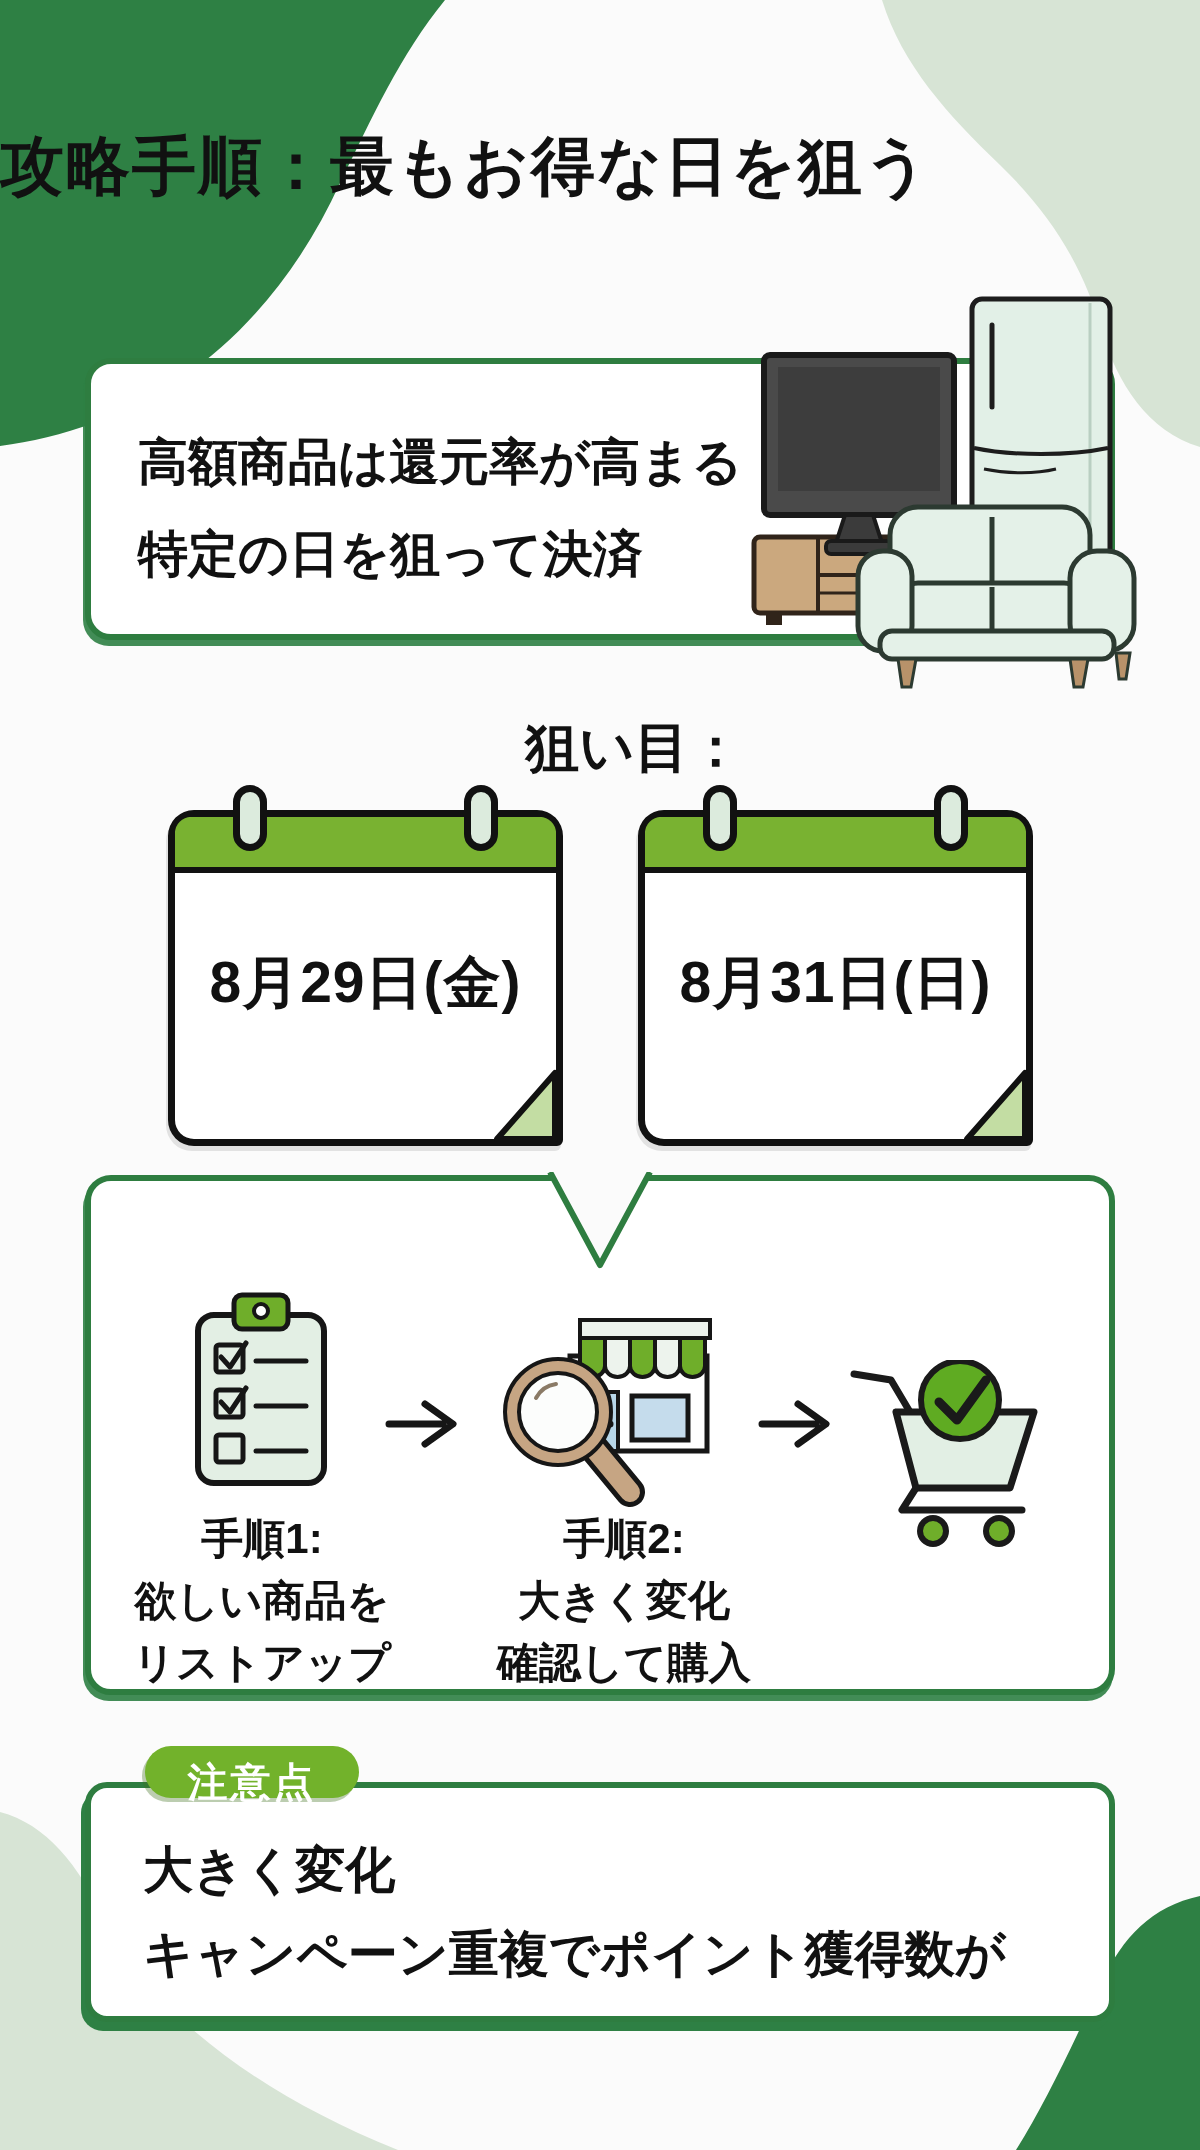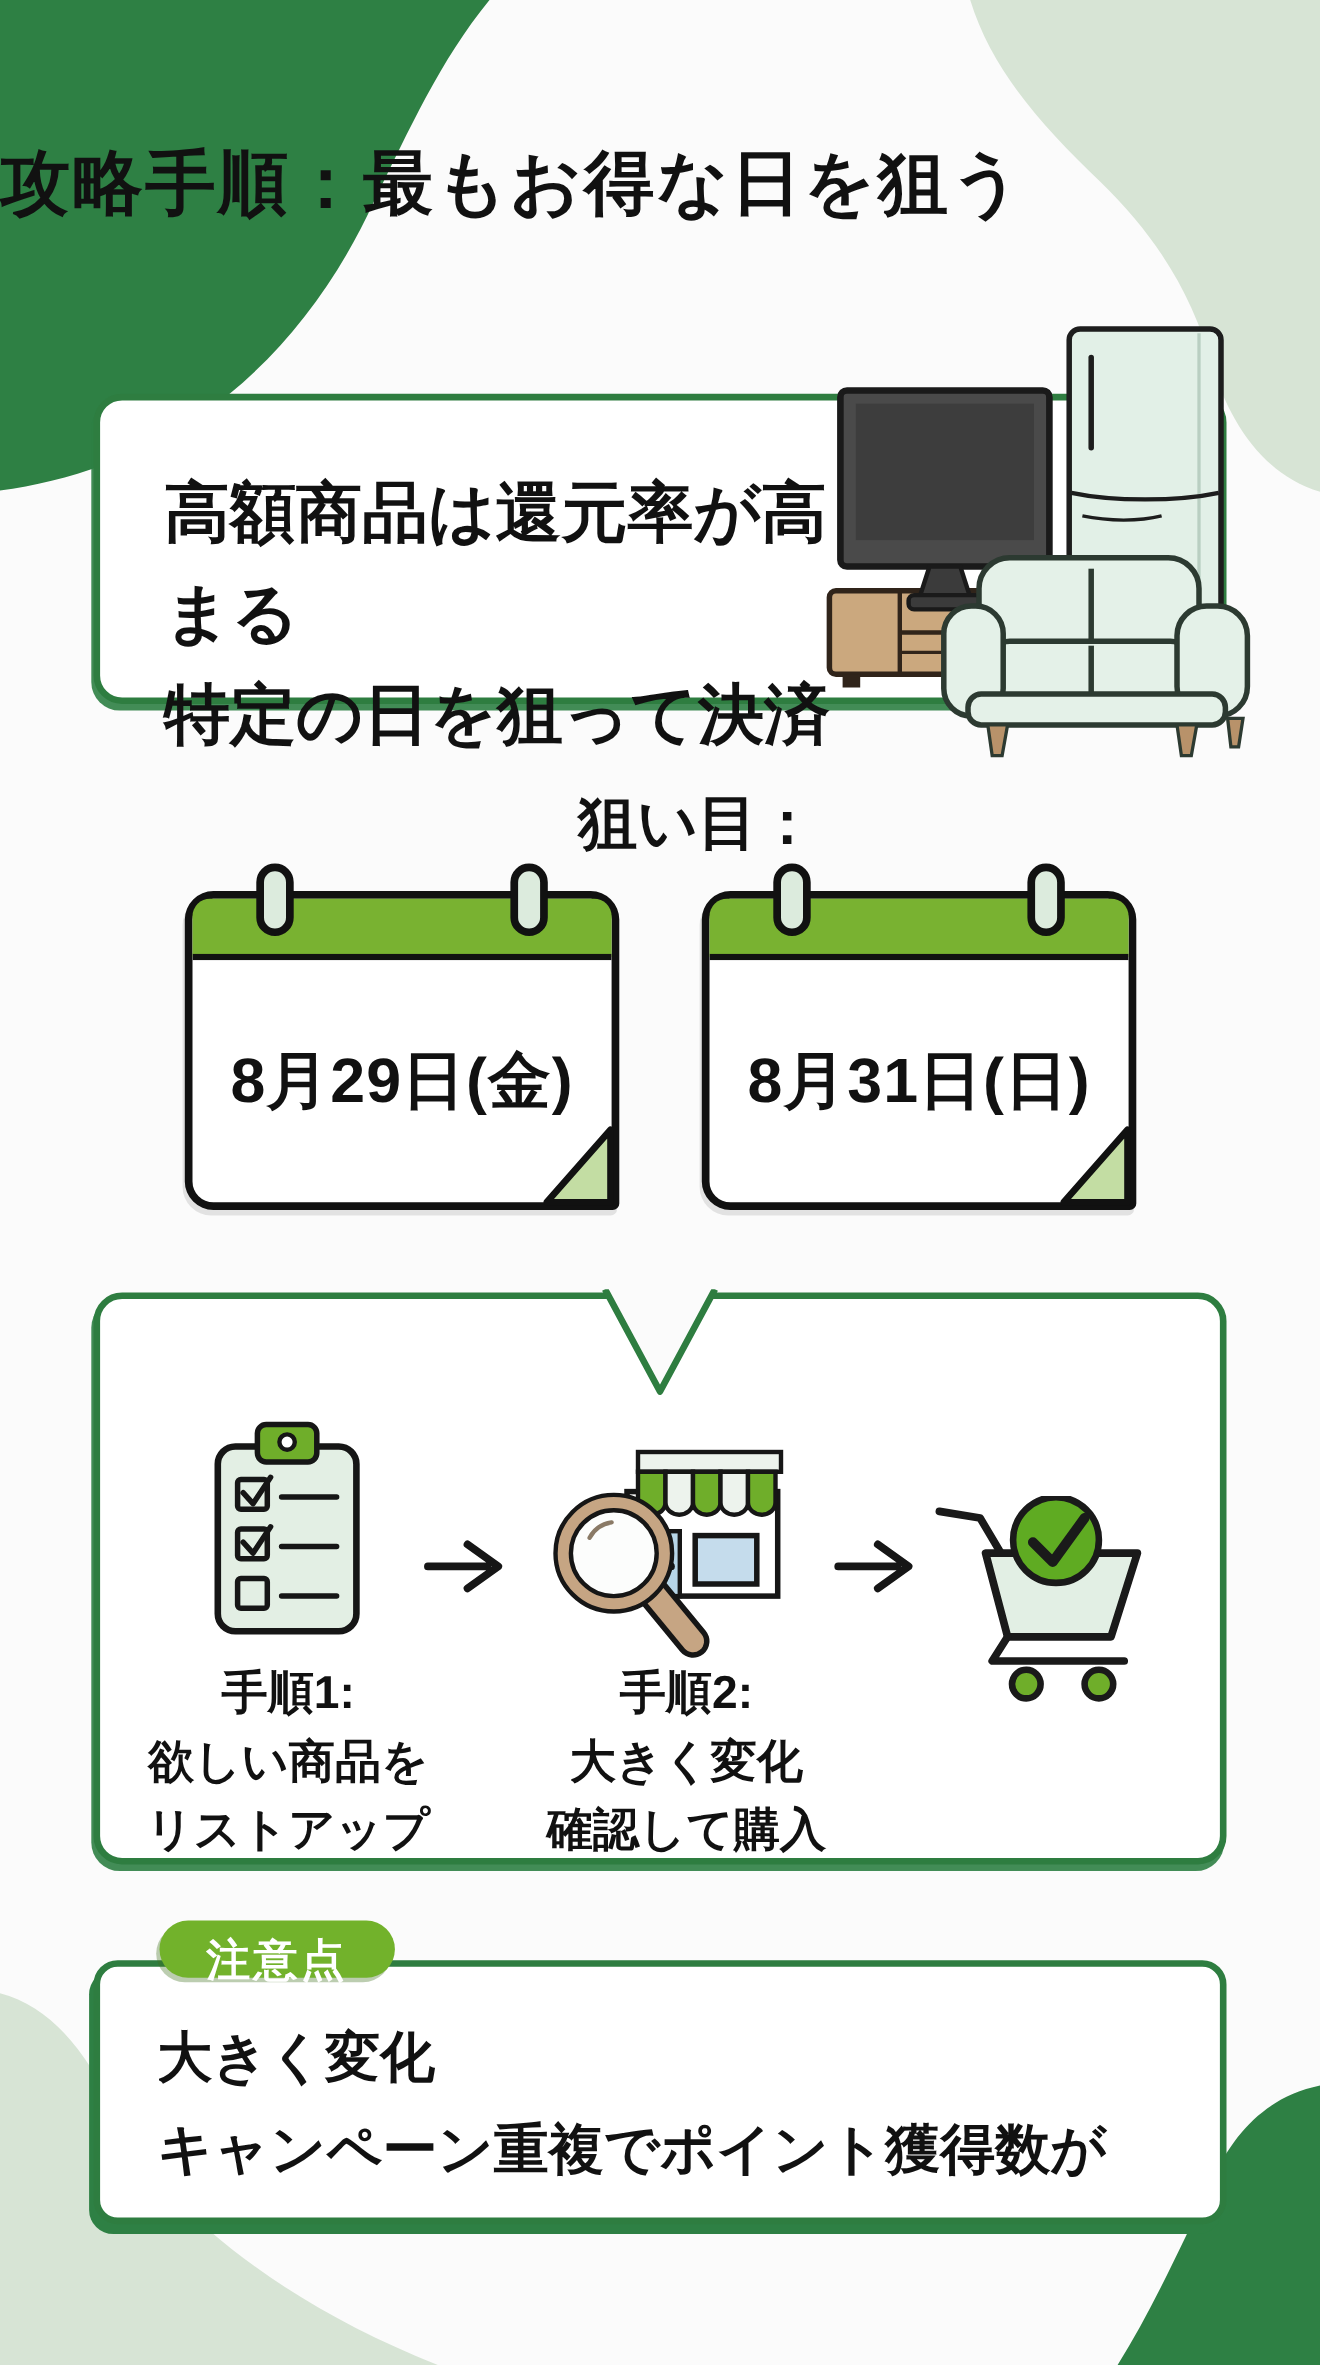--- a/index.html
+++ b/index.html
@@ -20,33 +20,33 @@
 
   .gbox{
     background:#fff;border:6px solid #2E7D40;border-radius:26px;
     box-sizing:border-box;z-index:1;
   }
   .gbox.shadow-sm{box-shadow:-2px 6px 0 rgba(46,128,68,0.9);}
   .gbox.shadow-lg{box-shadow:-4px 9px 0 #2E8044;}
 
   #highlight-box{left:85px;top:358px;width:1030px;height:282px;}
   .highlight-text{
-    left:149px;top:420px;width:640px;z-index:2;
-    font-size:60px;font-weight:bold;line-height:92px;
+    left:138px;top:420px;width:640px;z-index:2;
+    font-size:50px;font-weight:bold;line-height:92px;font-family:Liberation Mono, monospace;
   }
 
   .target-heading{
     left:0;top:712px;width:1200px;text-align:center;
     font-size:54px;font-weight:bold;z-index:2;padding-left:34px;
   }
 
   .calendar{
     background:#fff;border:7px solid #111;border-radius:26px;
     border-bottom-right-radius:6px;
-    box-sizing:border-box;width:395px;height:290px;top:810px;z-index:2;
+    box-sizing:border-box;width:395px;height:336px;top:810px;z-index:2;
     box-shadow:-2px 5px 0 rgba(50,50,50,0.12);
   }
   #calendar-1{left:168px;}
   #calendar-2{left:638px;}
   .cal-header{
     position:absolute;left:0;top:0;width:100%;height:50px;
     background:#79B231;border-bottom:6px solid #111;
     border-radius:16px 16px 0 0;
   }
   .cal-ring{

